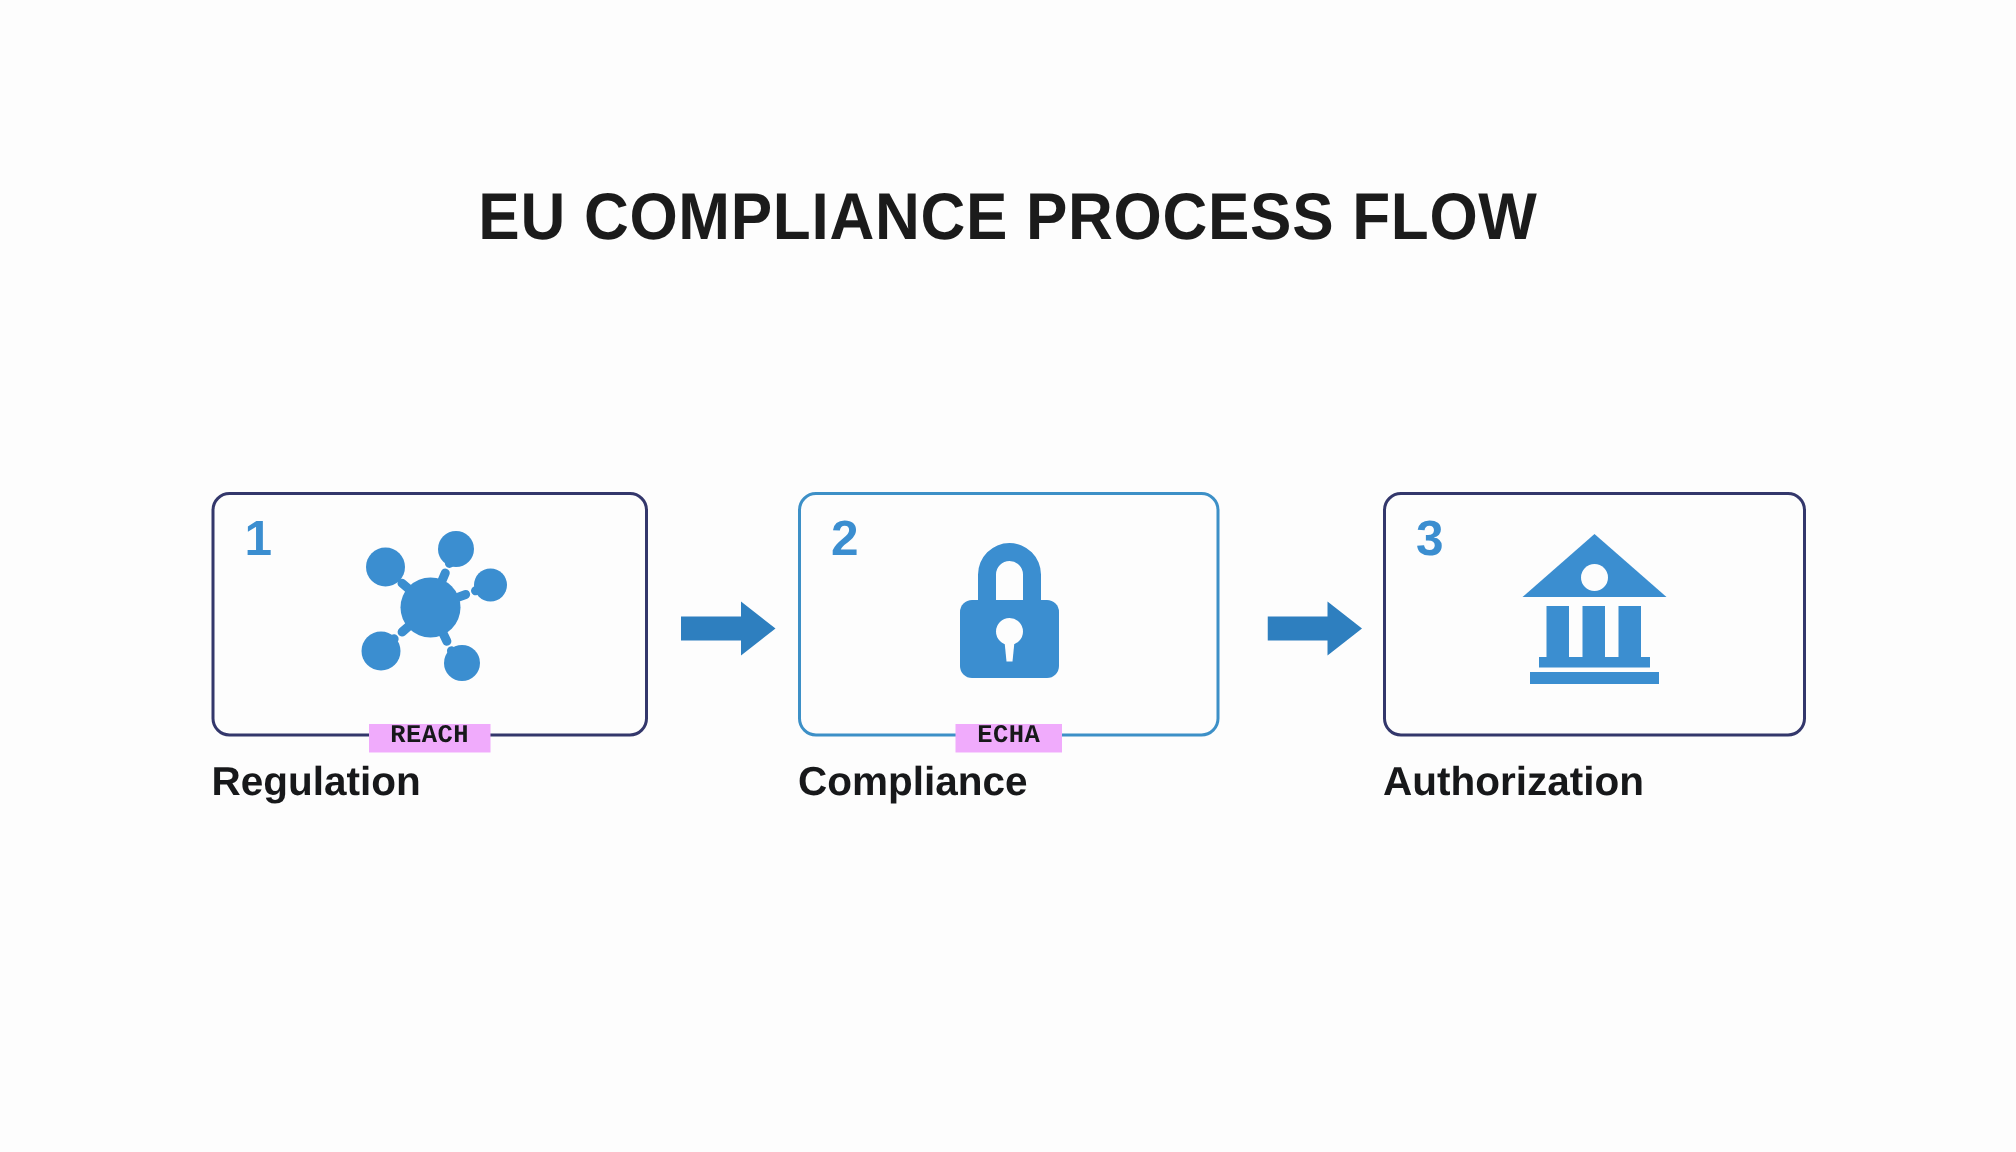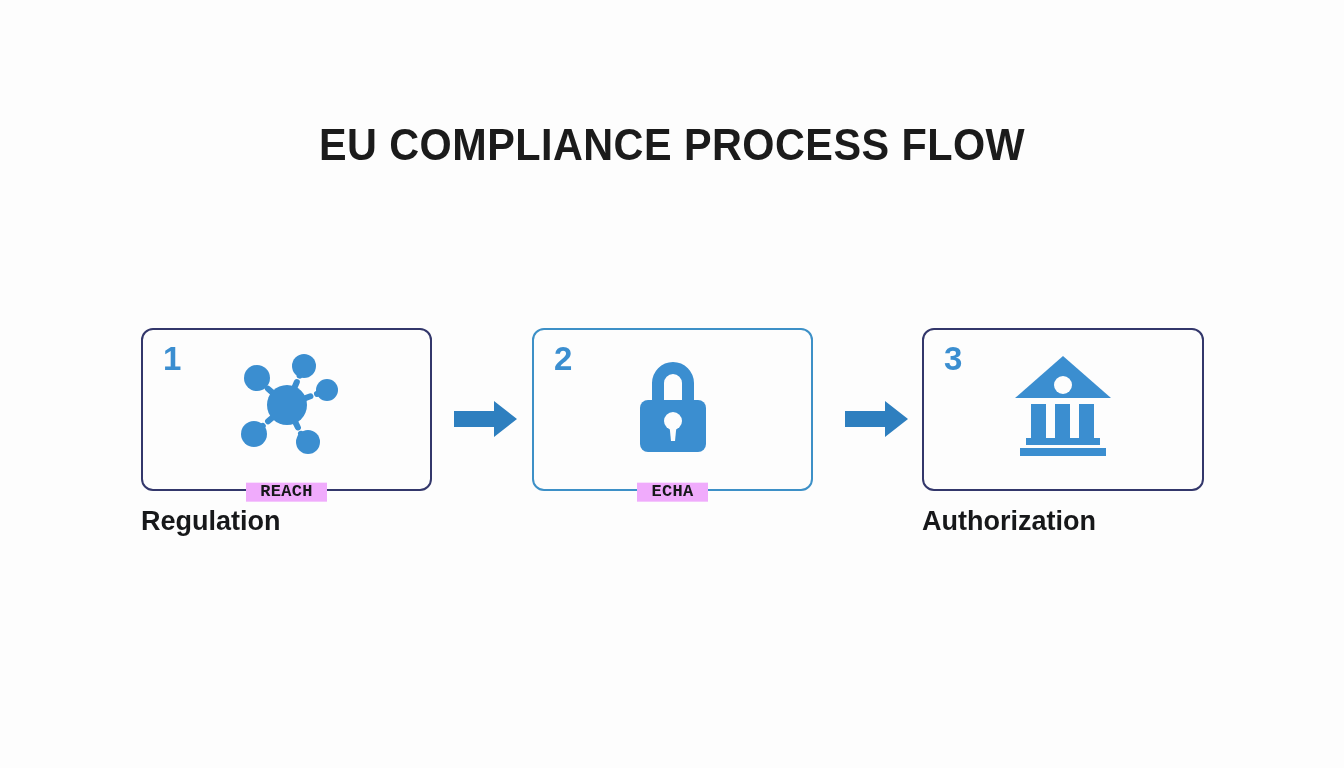--- a/index.html
+++ b/index.html
@@ -194,20 +194,21 @@
           <path d="M22,52 L22,30 a21,21 0 0 1 42,0 L64,52 L52,52 L52,30 a9,9 0 0 0 -18,0 L34,52 Z" fill="#3b8ed0"></path>
           <rect x="10" y="47" width="66" height="52" rx="8" fill="#3b8ed0"></rect>
           <circle cx="43" cy="68" r="9" fill="#fdfdfd"></circle>
           <path d="M39,68 L47,68 L45,88 L41,88 Z" fill="#fdfdfd"></path>
         </svg>
       </div>
 
       <div class="step-label">
         <span class="label-main">ECHA</span>
       </div>
+      <div class="step-sub">Compliance</div>
     </div>
 
     <div class="arrow a2">
       <svg width="64" height="38" viewBox="0 0 64 38" aria-hidden="true">
         <path d="M0,11 L40,11 L40,1 L63,19 L40,37 L40,27 L0,27 Z" fill="#2e7fbf"></path>
       </svg>
     </div>
 
     <div class="step s3">
       <div class="card"></div>

